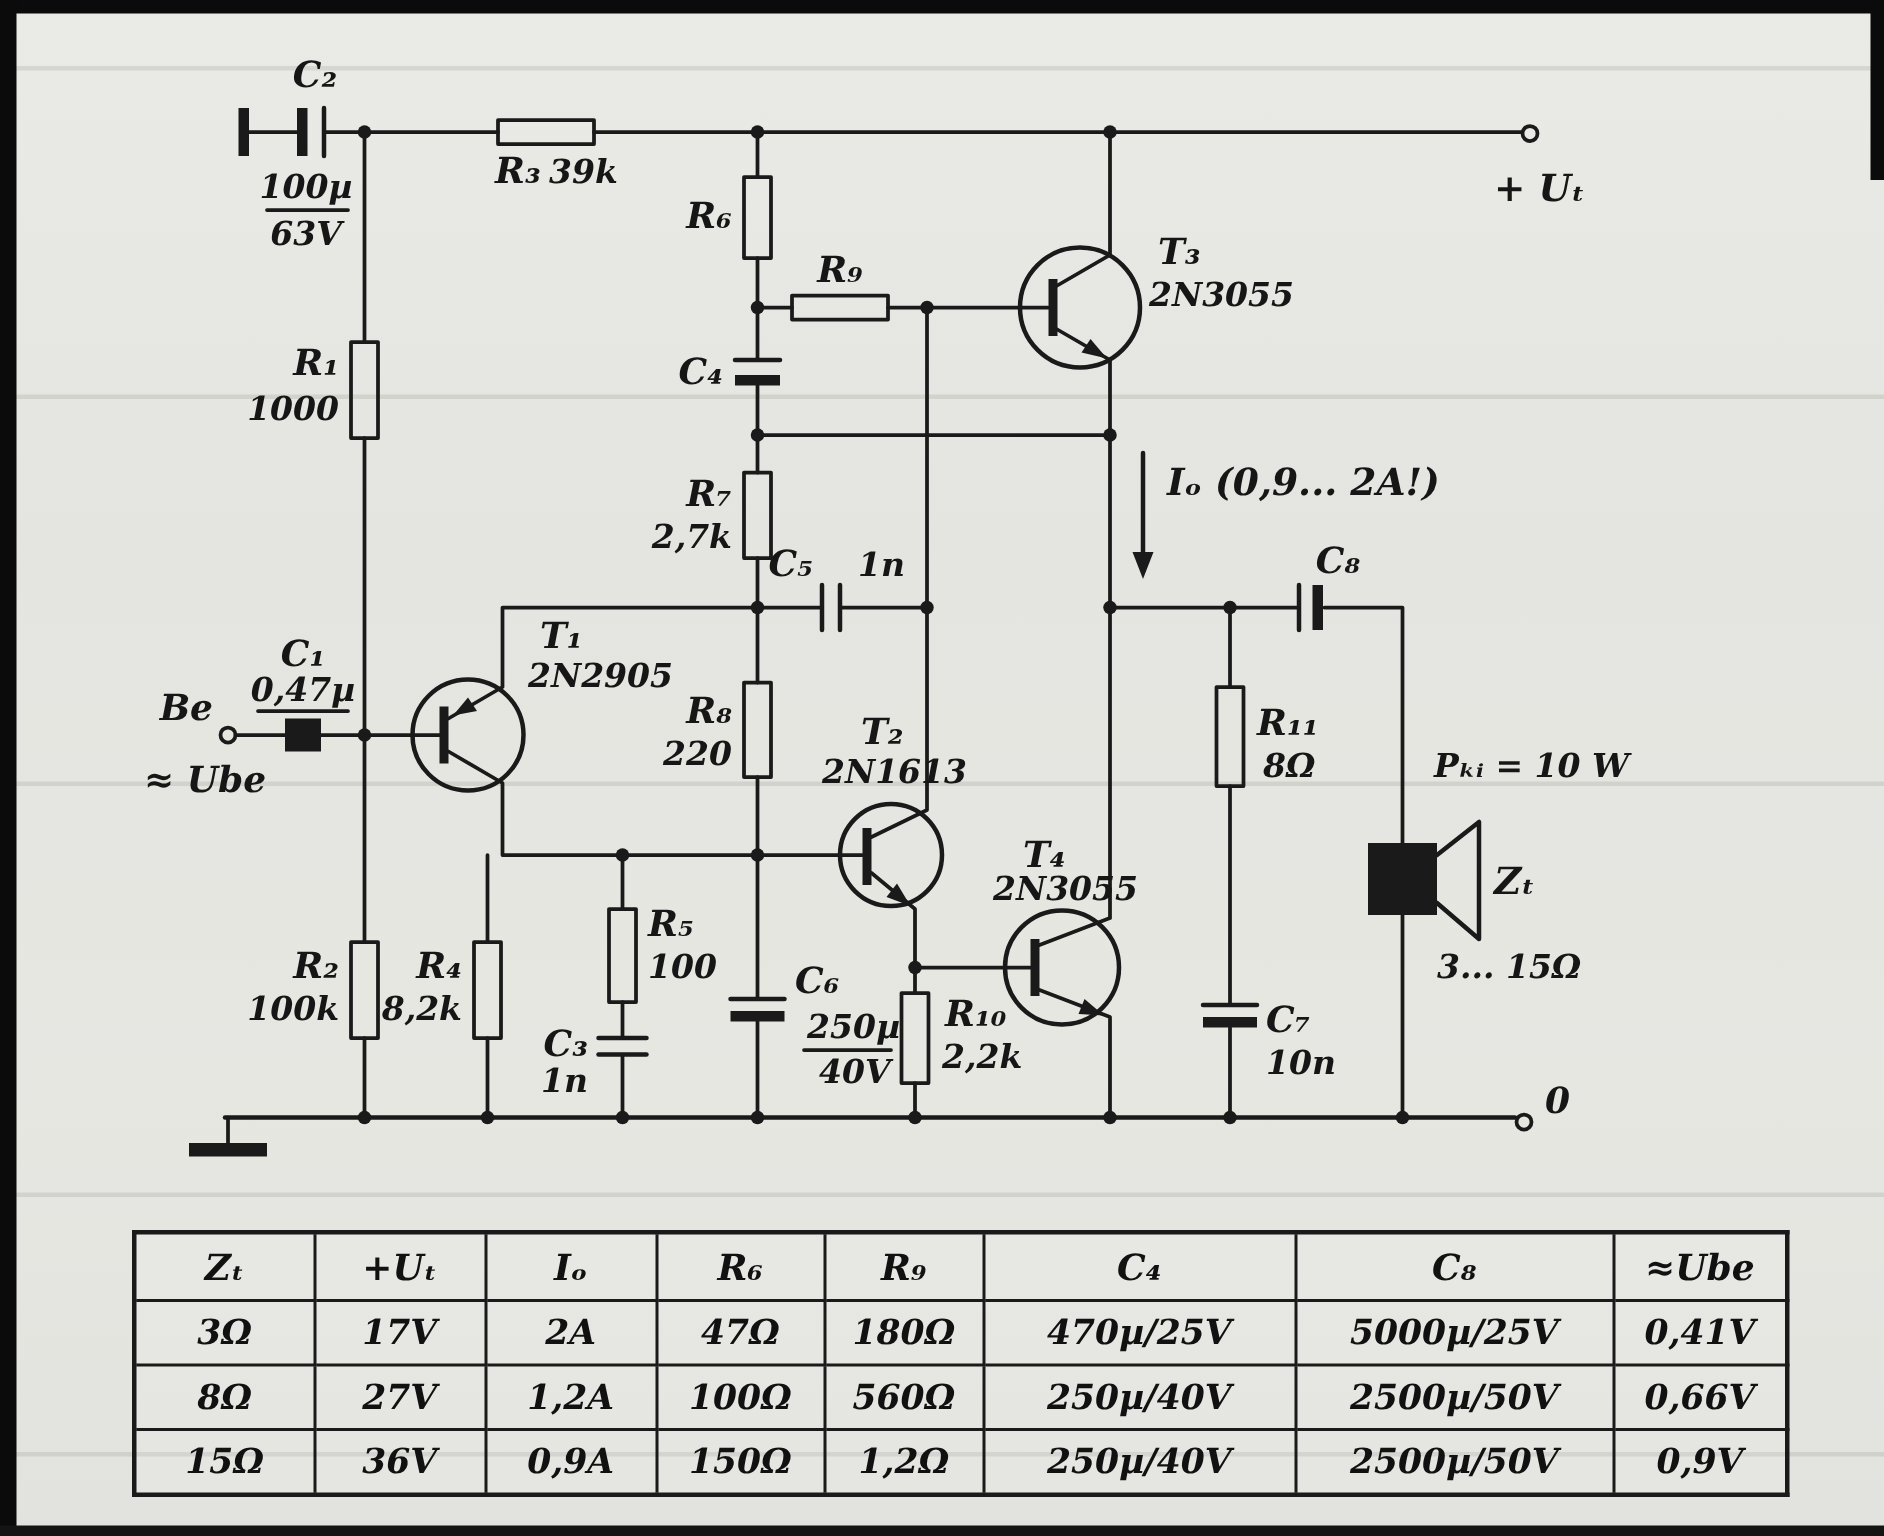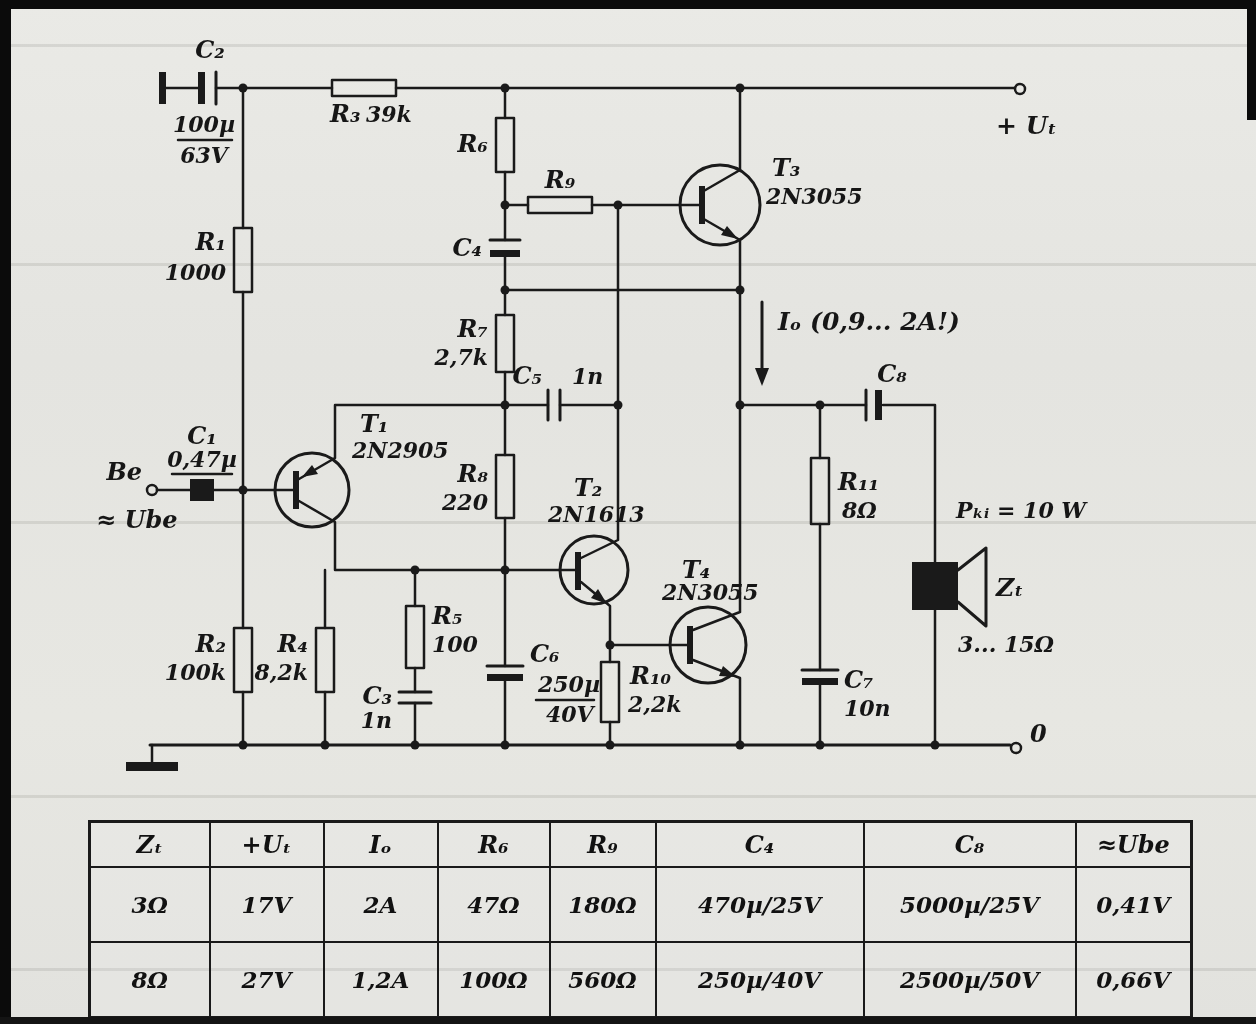--- a/index.html
+++ b/index.html
@@ -20,21 +20,21 @@
   .filled{fill:#1a1a1a;stroke:none}
   text{fill:#161616;font-style:italic;font-weight:bold;font-family:"DejaVu Serif",serif}
   .ref{font-size:24px}
   .val{font-size:22px}
   .big{font-size:25px}
   .table-wrap{position:absolute;left:88px;top:820px;width:1102px}
   table{border-collapse:collapse;width:100%;table-layout:fixed;border:3px solid #1a1a1a;background:rgba(255,255,255,.10)}
   th,td{border:2px solid #1a1a1a;text-align:center;font-style:italic;font-weight:bold;color:#111;
         font-family:"DejaVu Serif",serif}
   th{font-size:24px;padding:7px 2px}
-  td{font-size:23px;padding:23px 2px}
+  td{font-size:23px;padding:7px 2px}
 </style>
 </head>
 <body>
 
 <div class="streak" style="top:44px"></div>
 <div class="streak" style="top:263px"></div>
 <div class="streak" style="top:521px"></div>
 <div class="streak" style="top:795px"></div>
 <div class="streak" style="top:968px"></div>
 
@@ -309,20 +309,30 @@
       <tr>
         <td>8Ω</td>
         <td>27V</td>
         <td>1,2A</td>
         <td>100Ω</td>
         <td>560Ω</td>
         <td>250µ/40V</td>
         <td>2500µ/50V</td>
         <td>0,66V</td>
       </tr>
+      <tr>
+        <td>15Ω</td>
+        <td>36V</td>
+        <td>0,9A</td>
+        <td>150Ω</td>
+        <td>1,2Ω</td>
+        <td>250µ/40V</td>
+        <td>2500µ/50V</td>
+        <td>0,9V</td>
+      </tr>
     </tbody>
   </table>
 </div>
 
 <div class="edge-top"></div>
 <div class="edge-left"></div>
 <div class="edge-right"></div>
 <div class="edge-bottom"></div>
 
 </body></html>

